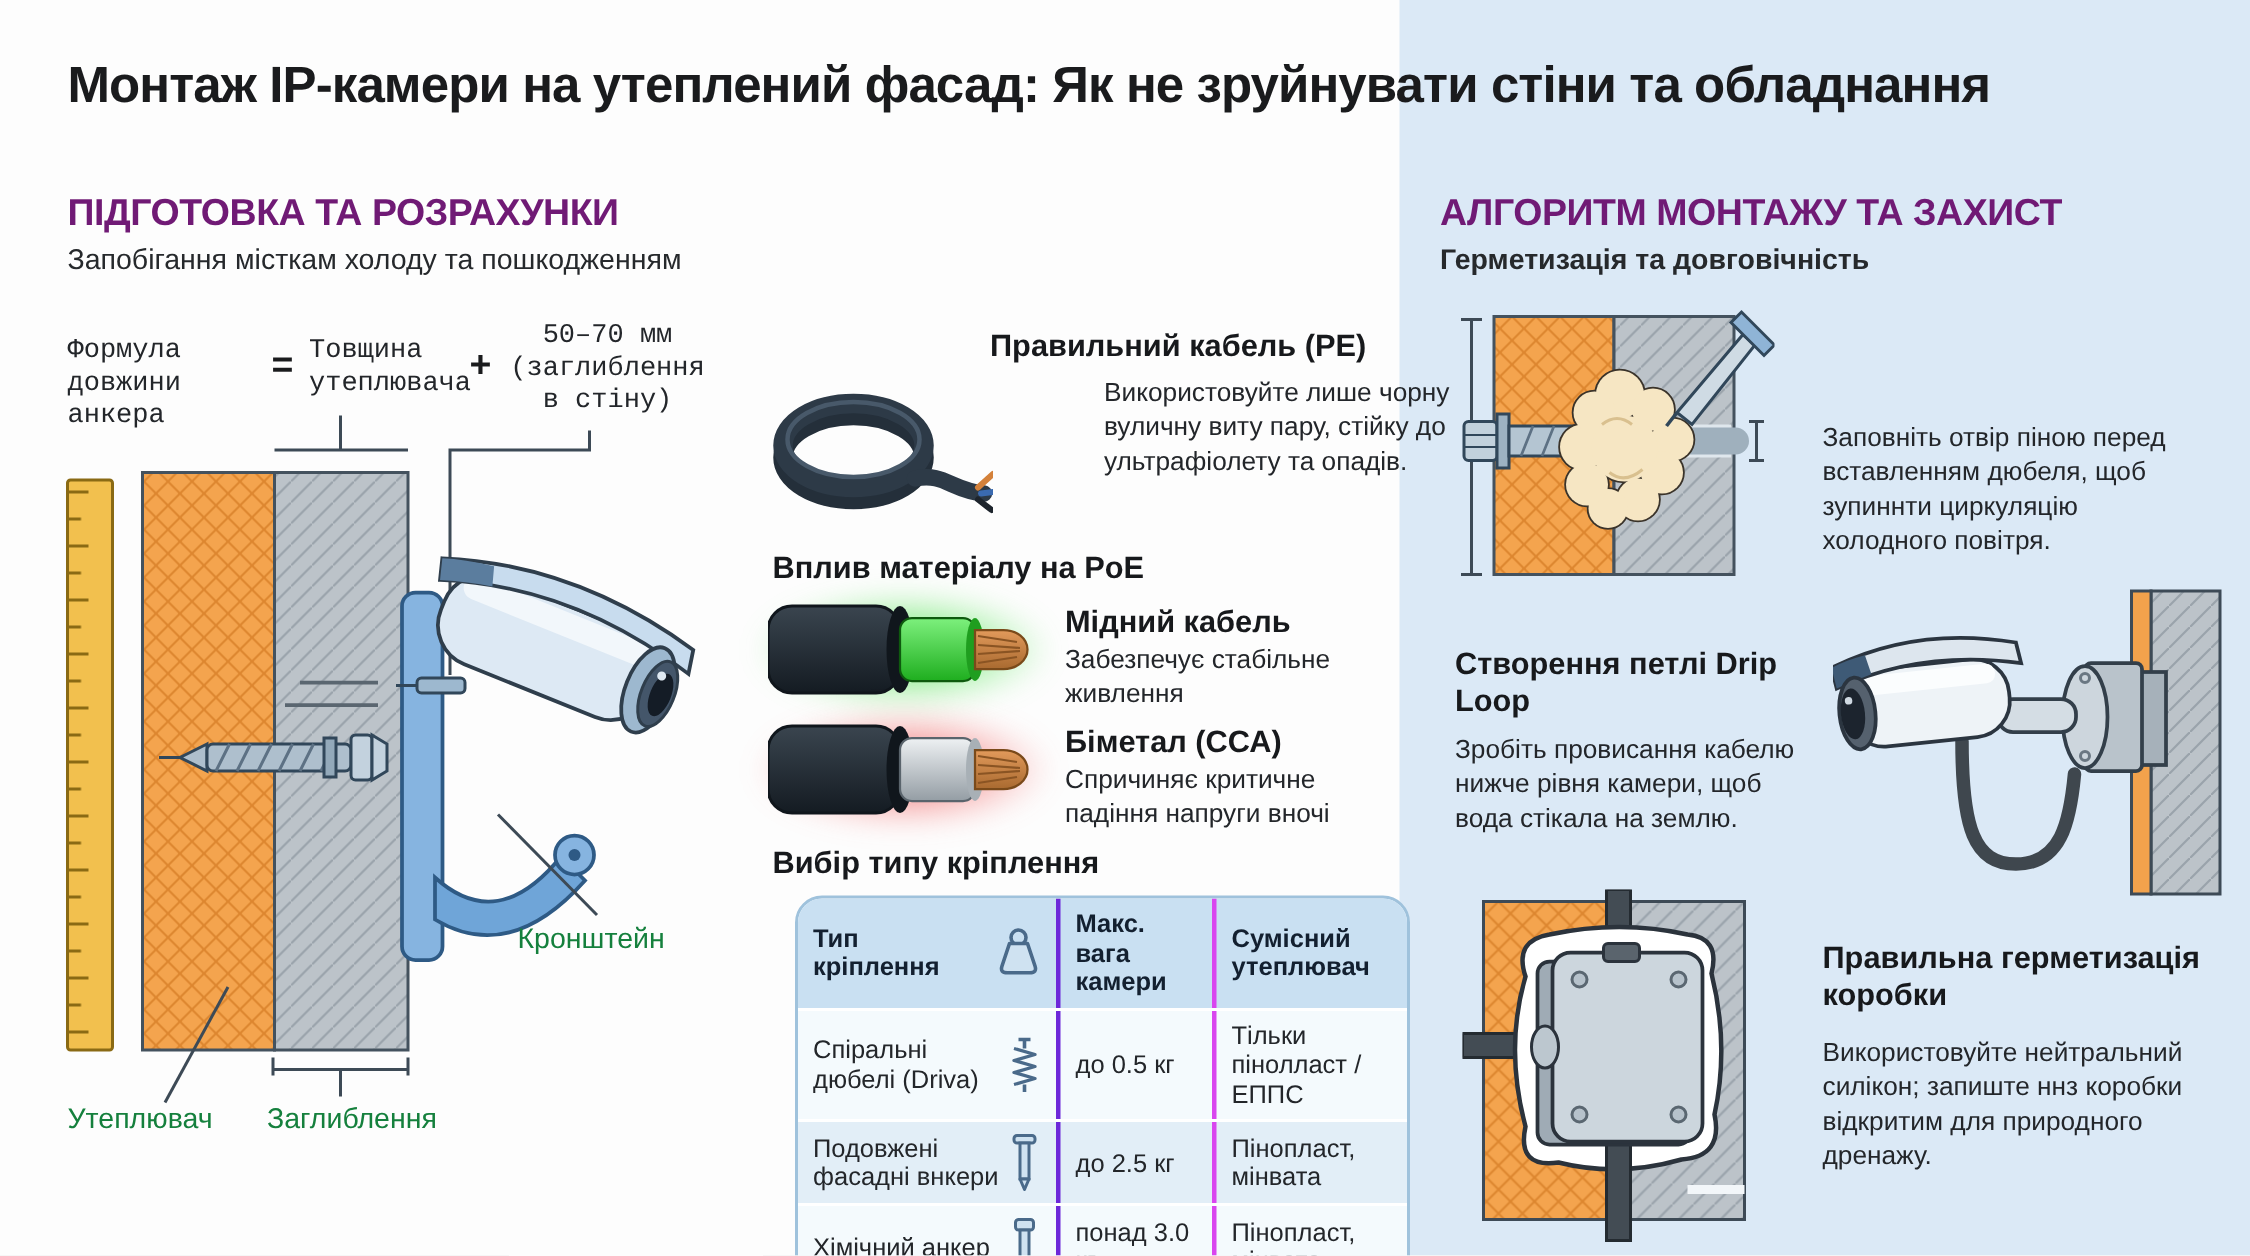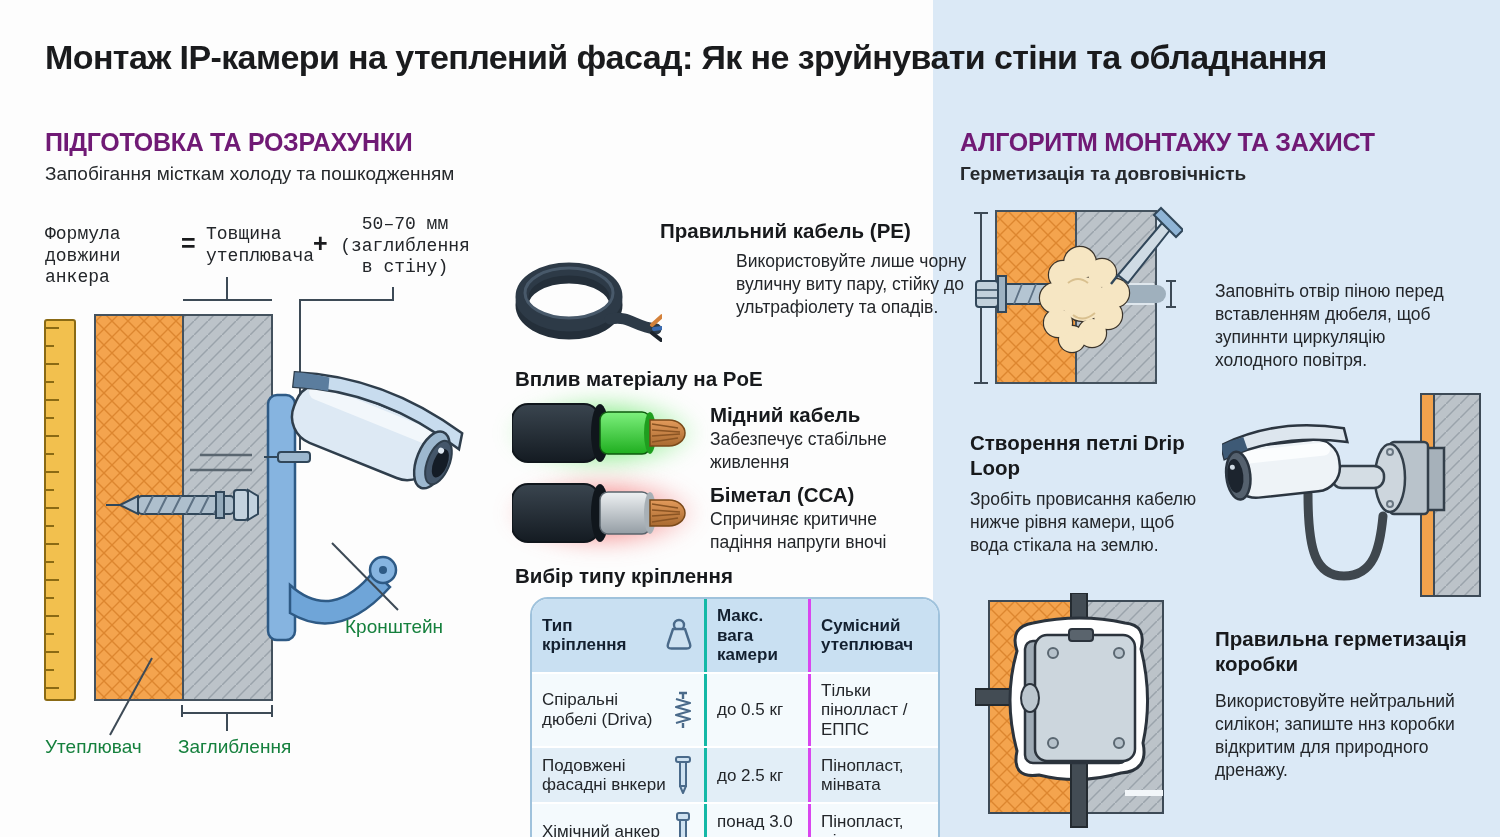--- a/index.html
+++ b/index.html
@@ -16,21 +16,21 @@
   .lbl{font-size:19px;color:#15803d;}
   .formula-lbl{font-size:18px;color:#23262a;line-height:1.2;font-family:Liberation Mono, monospace;}
   .op{font-size:25px;font-weight:bold;color:#1a1b1d;}
   .ctr{text-align:center;}
   
   .mtable{left:530px;top:597px;width:410px;border:2px solid #9fc2dc;border-radius:18px;overflow:hidden;background:#f4fafd;box-sizing:border-box;}
   .trow{display:flex;}
   .thead{background:#c9e0f2;}
   .cell{box-sizing:border-box;padding:7px 10px;display:flex;align-items:center;gap:6px;}
   .c1{width:172px;}
-  .c2{width:104px;border-left:3px solid #14b8a6;}
+  .c2{width:104px;border-left:3px solid #6d28d9;}
   .c3{width:130px;border-left:3px solid #d946ef;}
   .thead .cell{font-weight:bold;font-size:17px;color:#132030;line-height:1.15;min-height:52px;}
   .tbody .trow{border-top:2px solid #ffffff;}
   .tbody .cell{font-size:17px;color:#23262a;line-height:1.15;min-height:50px;}
   .row-alt{background:#e2eef7;}
   .row-light{background:#f4fafd;}
   .c1 .cap{flex:1;}
   
   .glow{border-radius:50%;filter:blur(9px);}
   .glow-green{left:505px;top:394px;width:195px;height:78px;background:radial-gradient(ellipse at center,rgba(62,226,62,.85),rgba(62,226,62,0) 72%);}

